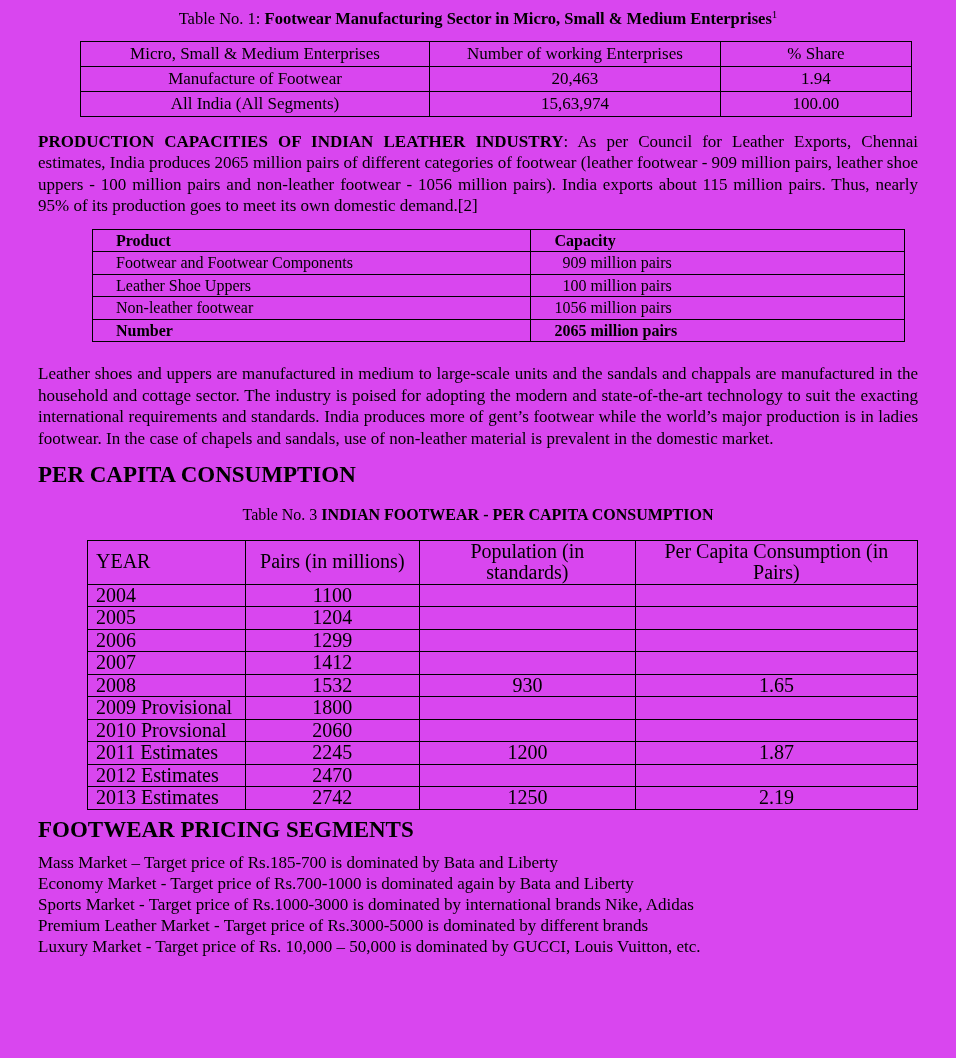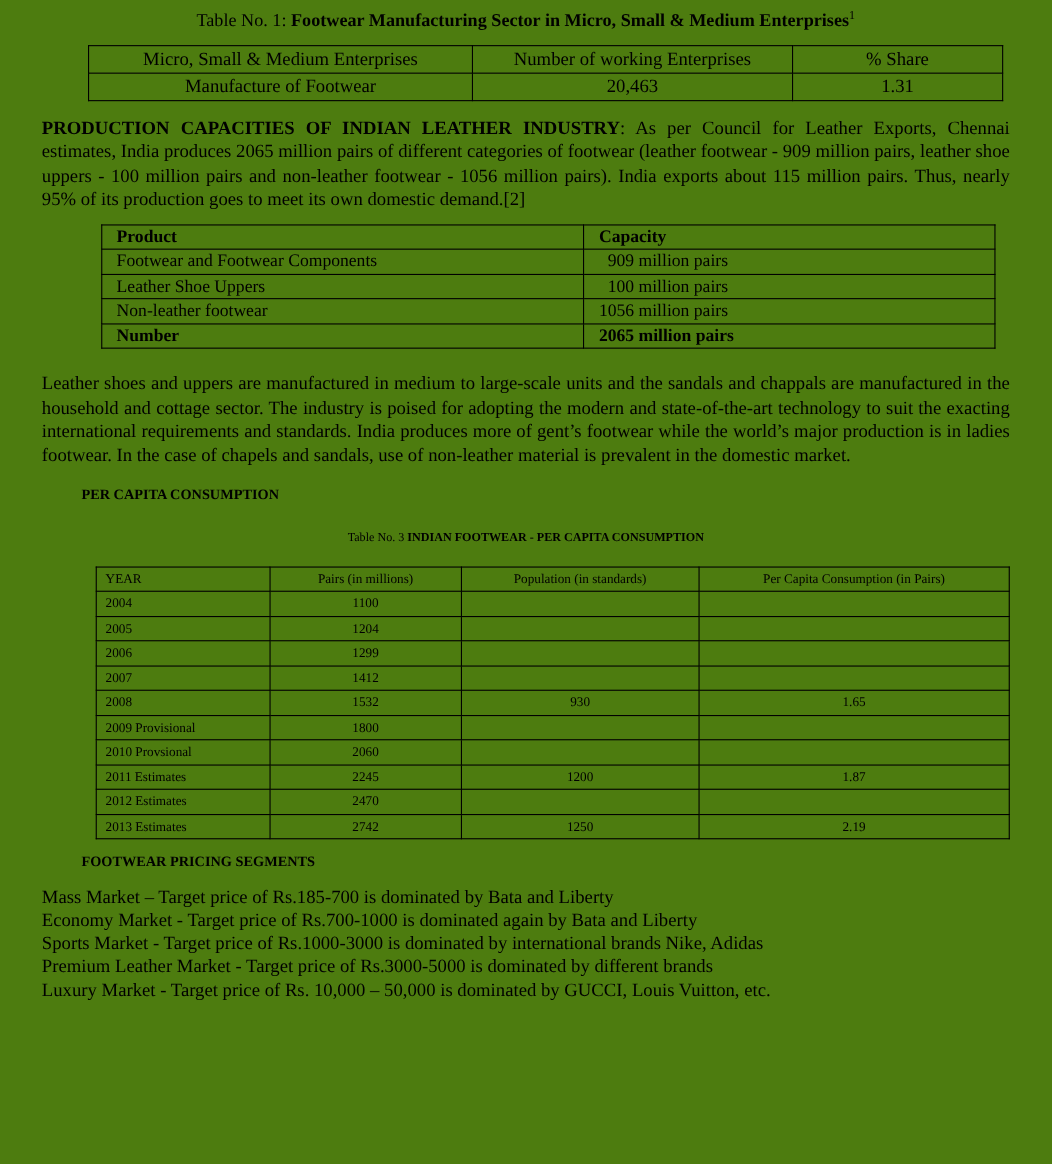--- a/index.html
+++ b/index.html
@@ -1,55 +1,55 @@
 <!DOCTYPE html>
 <html><head>
 <meta charset="utf-8">
 <style>
   * { margin:0; padding:0; box-sizing:border-box; }
   html,body { background:#fff; }
   .page {
-    width:956px; height:1058px; margin:0 auto; background:#4d7c0f; color:#000;
+    width:956px; height:1058px; margin:0 auto; background:#d946ef; color:#000;
     font-family:"Liberation Serif", serif; font-size:17px; line-height:21.5px;
     padding:8px 38px 0 38px; overflow:hidden;
   }
   .caption { text-align:center; }
   .caption1 { margin-top:0; font-size:16.5px; }
   .caption2 { margin-top:22px; font-size:13.5px; }
-  .caption3 { margin-top:19px; font-size:11px; }
+  .caption3 { margin-top:19px; font-size:16px; }
   sup { font-size:11px; vertical-align:super; line-height:0; }
 
   table { border-collapse:collapse; table-layout:fixed; }
   th, td { border:1px solid #000; font-weight:normal; overflow:hidden; }
 
   
   .t1 { width:832px; margin:11px 0 0 42px;padding-left:31px; }
   .t1 th, .t1 td { text-align:center; height:25px; padding:0 4px; font-size:17px; }
   .t1 th:nth-child(1){ width:42%; } .t1 th:nth-child(2){ width:35%; } .t1 th:nth-child(3){ width:23%; }
 
   
   .t2 { width:813px; margin:12px 0 0 54px; }
-  .t2 th, .t2 td { text-align:left; height:20px; padding:0 13px; font-size:16px; white-space:pre-wrap; }
+  .t2 th, .t2 td { text-align:left; height:20px; padding:0 23px; font-size:16px; white-space:pre-wrap; }
   .t2 thead th { font-weight:bold; }
   .t2 tbody tr:last-child td { font-weight:bold; }
   .t2 th:nth-child(1){ width:54%; } .t2 th:nth-child(2){ width:46%; }
 
   
   .t3 { width:831px; margin:14px 0 0 49px; }
-  .t3 th, .t3 td { text-align:center; height:22px; padding:0 8px; font-size:12px; }
+  .t3 th, .t3 td { text-align:center; height:22px; padding:0 8px; font-size:20px; }
   .t3 th:first-child, .t3 td:first-child { text-align:left; }
   .t3 th:nth-child(1){ width:19%; } .t3 th:nth-child(2){ width:21%; }
   .t3 th:nth-child(3){ width:26%; } .t3 th:nth-child(4){ width:34%; }
 
   p.body { text-align:justify; }
   p.noj { text-align:left; }
   .para-production { margin-top:14px; }
   .para-leather { margin-top:21px; }
   .para-estimates { margin-top:21px; }
-  h2 { font-size:13px; font-weight:bold; line-height:21px;margin-left:36px; }
+  h2 { font-size:23px; font-weight:bold; line-height:21px; }
   .h-percapita { margin-top:15px; }
   .h-pricing { margin-top:9px; }
   .pricing-list { margin-top:12px; line-height:21px; }
 </style>
 </head>
 <body>
 
 <div class="page">
 
   <div class="caption caption1"><span>Table No. 1: </span><b>Footwear Manufacturing Sector in Micro, Small &amp; Medium Enterprises</b><sup>1</sup></div>
@@ -59,21 +59,26 @@
         <tr>
           <th>Micro, Small &amp; Medium Enterprises</th>
           <th>Number of working Enterprises</th>
           <th>% Share</th>
         </tr>
       </thead>
       <tbody>
         <tr>
           <td>Manufacture of Footwear</td>
           <td>20,463</td>
-          <td>1.31</td>
+          <td>1.94</td>
+        </tr>
+        <tr>
+          <td>All India (All Segments)</td>
+          <td>15,63,974</td>
+          <td>100.00</td>
         </tr>
       </tbody>
     </table>
 
   <p class="body para-production"><b>PRODUCTION CAPACITIES OF INDIAN LEATHER INDUSTRY</b><span>: As per Council for Leather Exports, Chennai estimates, India produces 2065 million pairs of different categories of footwear (leather footwear - 909 million pairs, leather shoe uppers - 100 million pairs and non-leather footwear - 1056 million pairs). India exports about 115 million pairs. Thus, nearly 95% of its production goes to meet its own domestic demand.[2]</span></p>
 
 
   <table class="t2">
       <thead>
         <tr>

